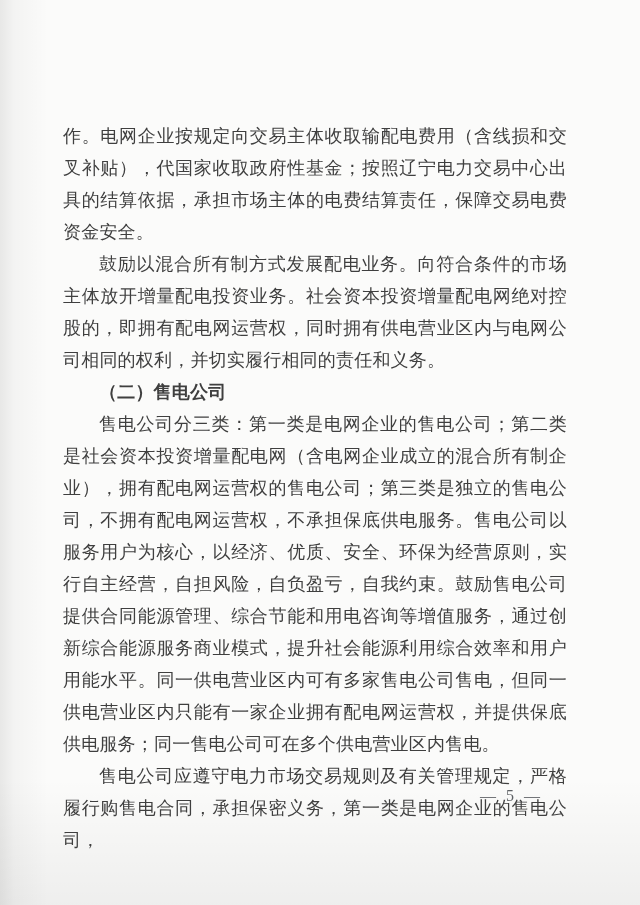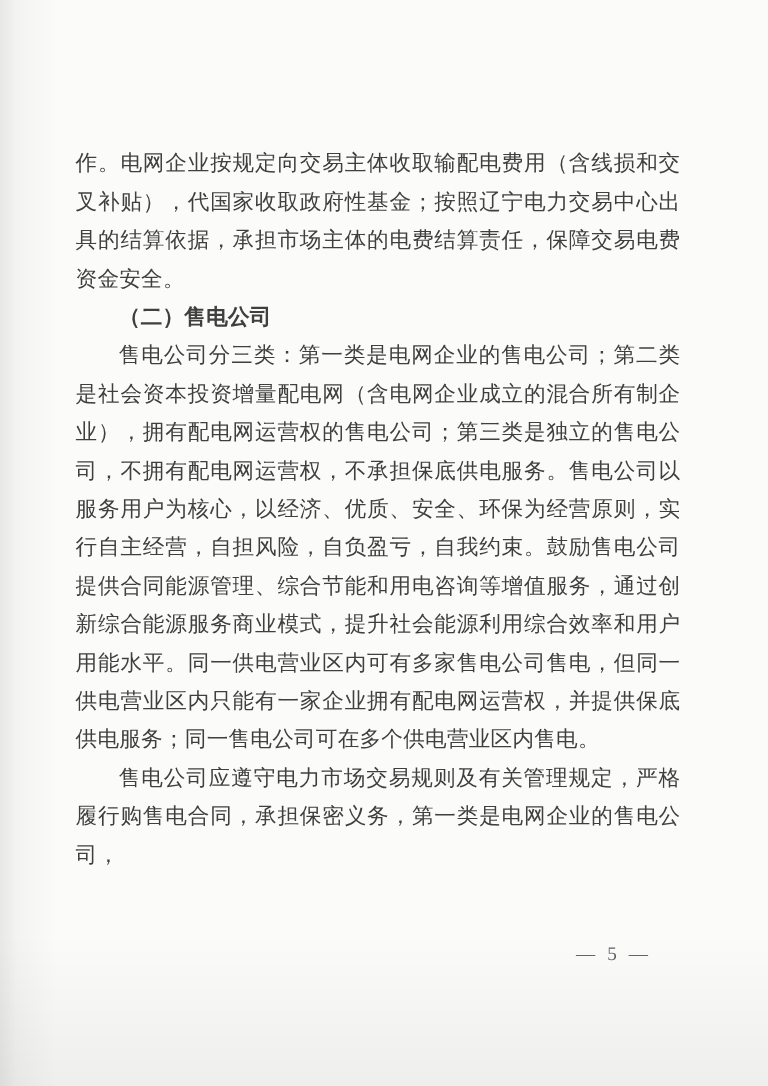--- a/index.html
+++ b/index.html
@@ -56,18 +56,19 @@
     color: #5c5f63;
     white-space: nowrap;
   }
 </style>
 </head>
 <body>
 
 <div class="page">
   <div class="content">
     <p class="para">作。电网企业按规定向交易主体收取输配电费用（含线损和交叉补贴），代国家收取政府性基金；按照辽宁电力交易中心出具的结算依据，承担市场主体的电费结算责任，保障交易电费资金安全。</p>
+    <p class="para indent">鼓励以混合所有制方式发展配电业务。向符合条件的市场主体放开增量配电投资业务。社会资本投资增量配电网绝对控股的，即拥有配电网运营权，同时拥有供电营业区内与电网公司相同的权利，并切实履行相同的责任和义务。</p>
     <p class="para indent heading">（二）售电公司</p>
     <p class="para indent">售电公司分三类：第一类是电网企业的售电公司；第二类是社会资本投资增量配电网（含电网企业成立的混合所有制企业），拥有配电网运营权的售电公司；第三类是独立的售电公司，不拥有配电网运营权，不承担保底供电服务。售电公司以服务用户为核心，以经济、优质、安全、环保为经营原则，实行自主经营，自担风险，自负盈亏，自我约束。鼓励售电公司提供合同能源管理、综合节能和用电咨询等增值服务，通过创新综合能源服务商业模式，提升社会能源利用综合效率和用户用能水平。同一供电营业区内可有多家售电公司售电，但同一供电营业区内只能有一家企业拥有配电网运营权，并提供保底供电服务；同一售电公司可在多个供电营业区内售电。</p>
     <p class="para indent">售电公司应遵守电力市场交易规则及有关管理规定，严格履行购售电合同，承担保密义务，第一类是电网企业的售电公司，</p>
   </div>
   <div class="page-number">— 5 —</div>
 </div>
 
 </body></html>

